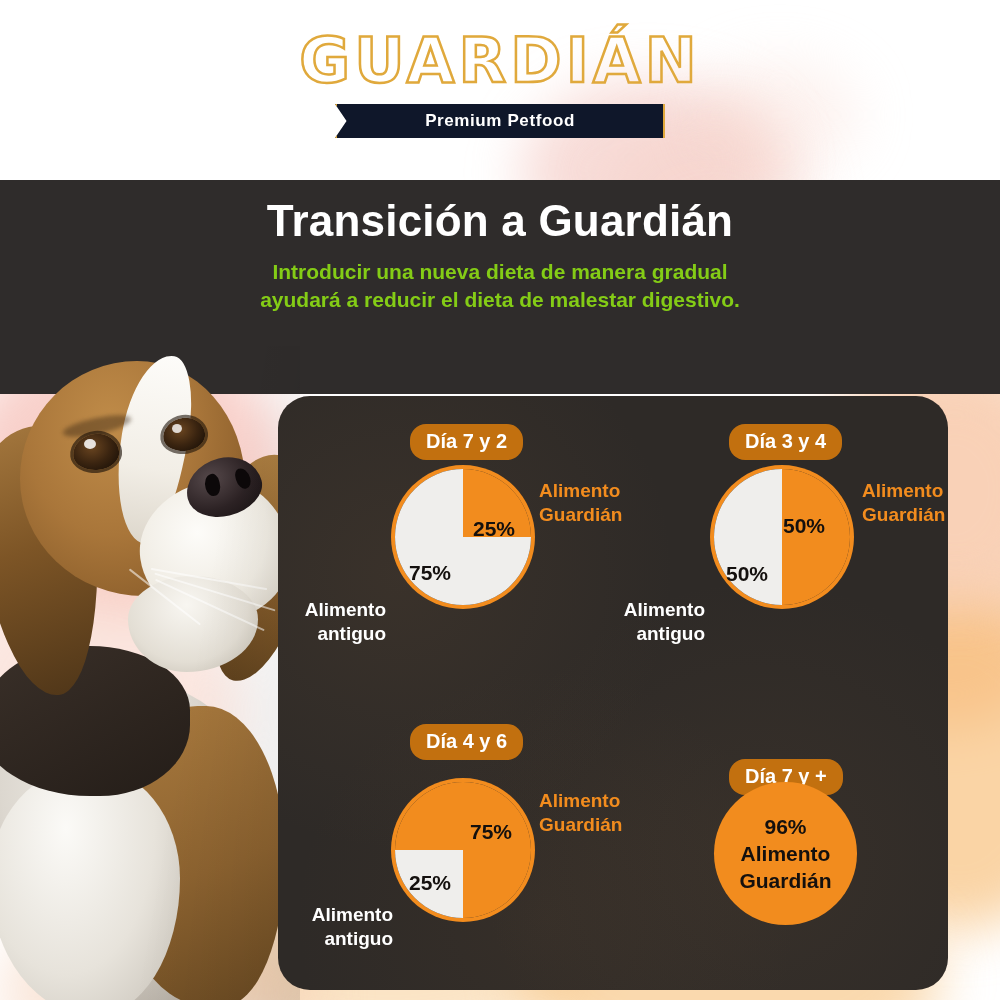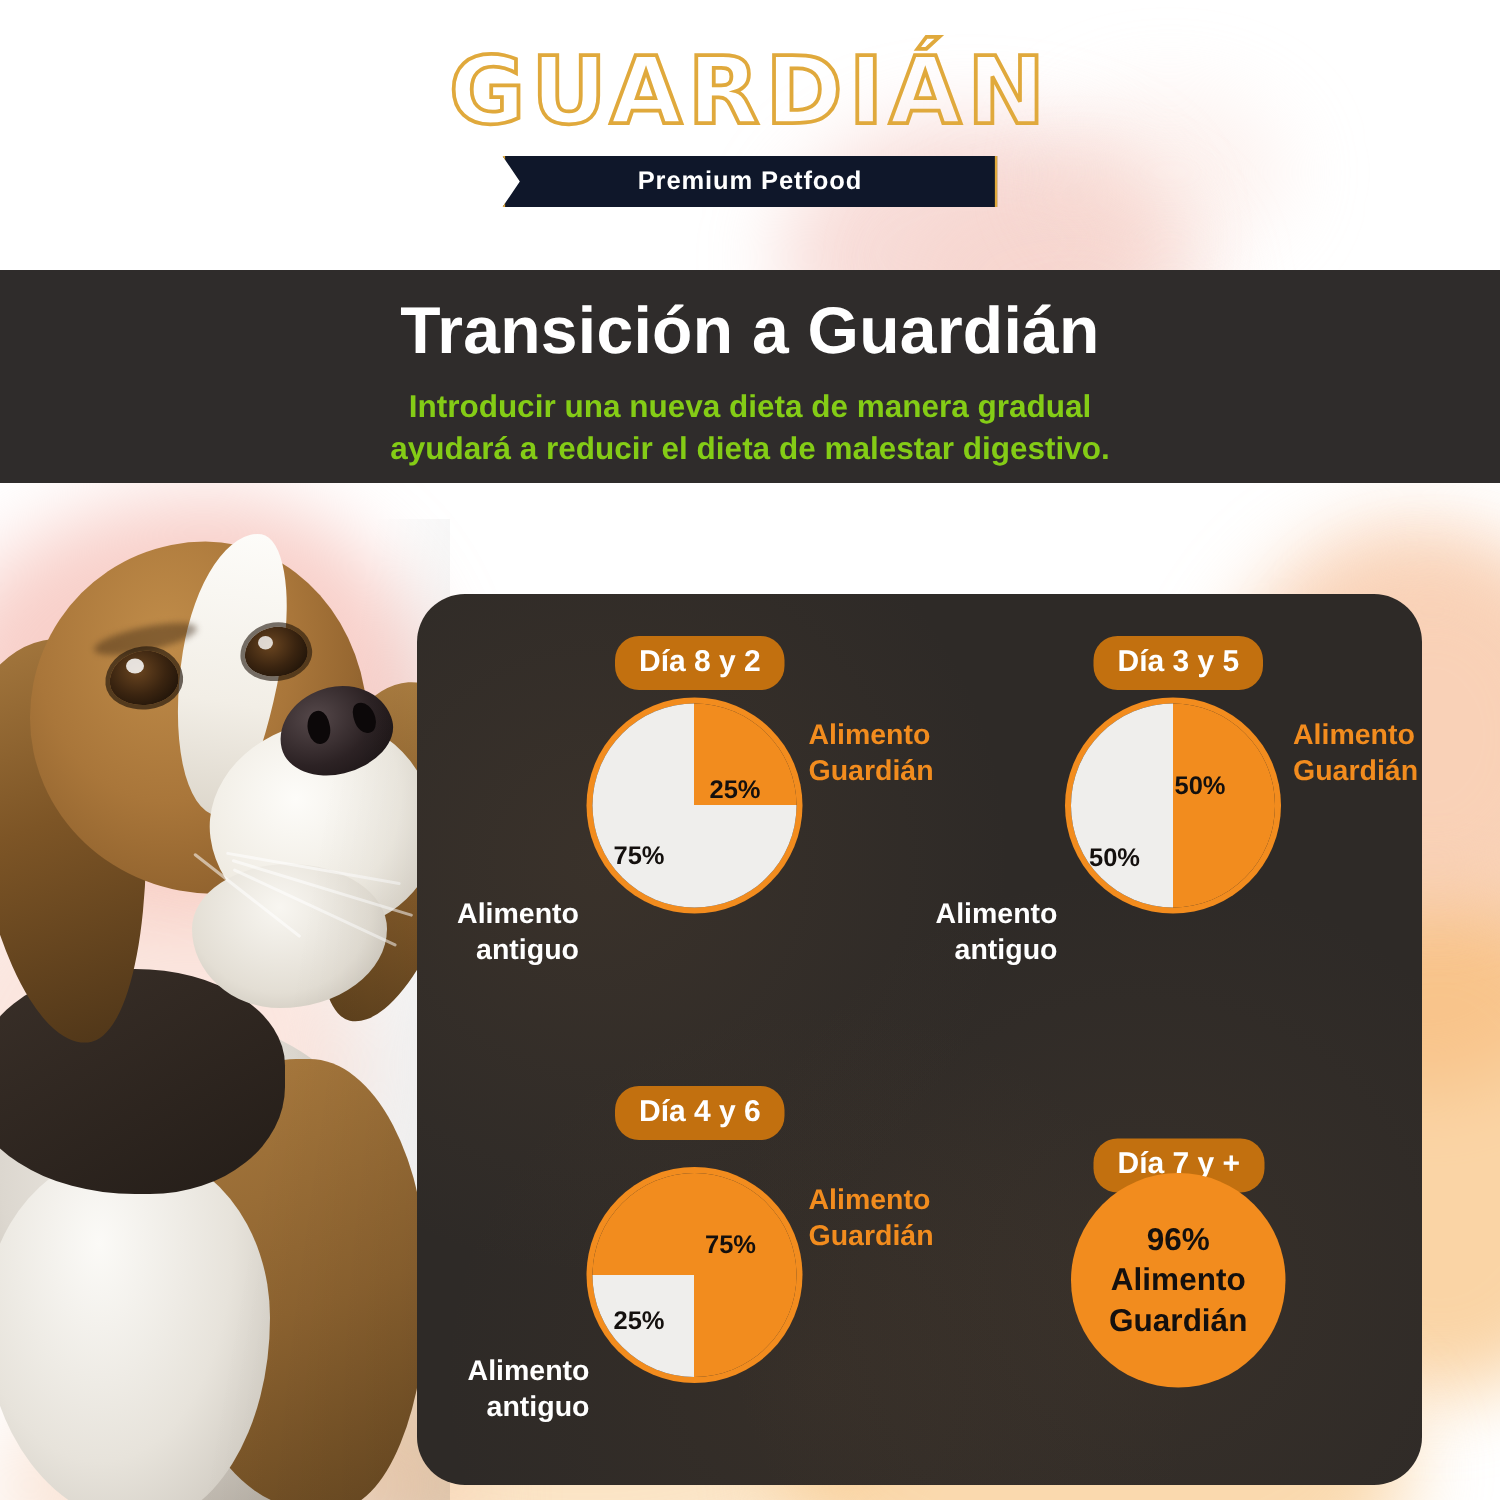--- a/index.html
+++ b/index.html
@@ -41,21 +41,21 @@
     position:relative;margin:12px auto 0;width:330px;height:34px;background:#0f172a;
     clip-path:polygon(0 0,100% 0,100% 100%,0 100%,3.5% 50%);
     display:flex;align-items:center;justify-content:center;
   }
   .ribbon::before,.ribbon::after{content:"";position:absolute;top:0;width:22px;height:34px;background:#E0A93C;}
   .ribbon::before{left:-20px;clip-path:polygon(0 0,100% 0,100% 100%,0 100%,45% 50%);}
   .ribbon::after{right:-20px;clip-path:polygon(0 0,100% 0,55% 50%,100% 100%,0 100%);}
   .ribbon-txt{position:relative;z-index:2;color:#fff;font-weight:800;font-size:17px;letter-spacing:.6px;}
 
   
-  .band{position:absolute;left:0;top:180px;width:1000px;height:142px;background:#2f2c2b;z-index:5;}
+  .band{position:absolute;left:0;top:180px;width:1000px;height:214px;background:#2f2c2b;z-index:5;}
   .band-title{
     position:absolute;left:0;top:16px;width:1000px;text-align:center;
     color:#ffffff;font-size:44px;font-weight:800;letter-spacing:.2px;
   }
   .band-sub{
     position:absolute;left:0;top:78px;width:1000px;text-align:center;
     color:#84cc16;font-size:21px;font-weight:700;line-height:1.32;
   }
 
   
@@ -120,21 +120,21 @@
         radial-gradient(circle at 72% 78%, rgba(120,90,60,.13) 0%, rgba(0,0,0,0) 42%),
         radial-gradient(circle at 40% 88%, rgba(110,80,50,.12) 0%, rgba(0,0,0,0) 38%);}
 
   
   .cell{position:absolute;z-index:8;}
   .badge{
     position:absolute;display:inline-block;background:#c2700f;color:#ffffff;
     font-weight:800;font-size:20px;padding:6px 16px 7px;border-radius:16px;white-space:nowrap;
   }
   .pie{position:absolute;border-radius:50%;}
-  .pct{position:absolute;font-weight:800;font-size:17px;color:#14100e;white-space:nowrap;}
+  .pct{position:absolute;font-weight:800;font-size:21px;color:#14100e;white-space:nowrap;}
   .lab-new{position:absolute;color:#F28C1E;font-weight:800;font-size:19px;line-height:1.25;white-space:nowrap;}
   .lab-old{position:absolute;color:#ffffff;font-weight:800;font-size:19px;line-height:1.25;white-space:nowrap;text-align:right;}
   .full-circle{position:absolute;border-radius:50%;background:#F28C1E;display:flex;align-items:center;
                justify-content:center;text-align:center;color:#14100e;font-weight:800;font-size:21px;line-height:1.3;}
 </style>
 </head>
 <body>
 
 <div class="stage">
 
@@ -189,41 +189,41 @@
     <div class="d d-whisk" style="left:150px;top:258px;width:120px;transform:rotate(25deg);"></div>
     <div class="d d-whisk" style="left:120px;top:250px;width:90px;transform:rotate(38deg);"></div>
     <div class="d d-shadowover"></div>
   </div>
 
   <div class="panel">
     <div class="panel-tex"></div>
   </div>
 
   <div class="cell">
-    <div class="badge" style="left:410px;top:424px;">Día 8 y 2</div>
+    <div class="badge" style="left:410px;top:424px;">Día 7 y 2</div>
 
     <div class="pie" style="left:395px;top:469px;width:136px;height:136px;
          background:conic-gradient(from 0deg, #F28C1E 0deg 90deg, #efeeec 90deg 360deg);
          box-shadow:0 0 0 4px #F28C1E;"></div>
 
     <div class="pct" style="left:473px;top:517px;">25%</div>
     <div class="pct" style="left:409px;top:561px;">75%</div>
 
     <div class="lab-new" style="left:539px;top:479px;">
       <div>Alimento</div>
       <div>Guardián</div>
     </div>
     <div class="lab-old" style="left:286px;top:598px;width:100px;">
       <div>Alimento</div>
       <div>antiguo</div>
     </div>
   </div>
 
   <div class="cell">
-    <div class="badge" style="left:729px;top:424px;">Día 3 y 5</div>
+    <div class="badge" style="left:729px;top:424px;">Día 3 y 4</div>
 
     <div class="pie" style="left:714px;top:469px;width:136px;height:136px;
          background:conic-gradient(from 0deg, #F28C1E 0deg 180deg, #efeeec 180deg 360deg);
          box-shadow:0 0 0 4px #F28C1E;"></div>
 
     <div class="pct" style="left:783px;top:514px;">50%</div>
     <div class="pct" style="left:726px;top:562px;">50%</div>
 
     <div class="lab-new" style="left:862px;top:479px;">
       <div>Alimento</div>

